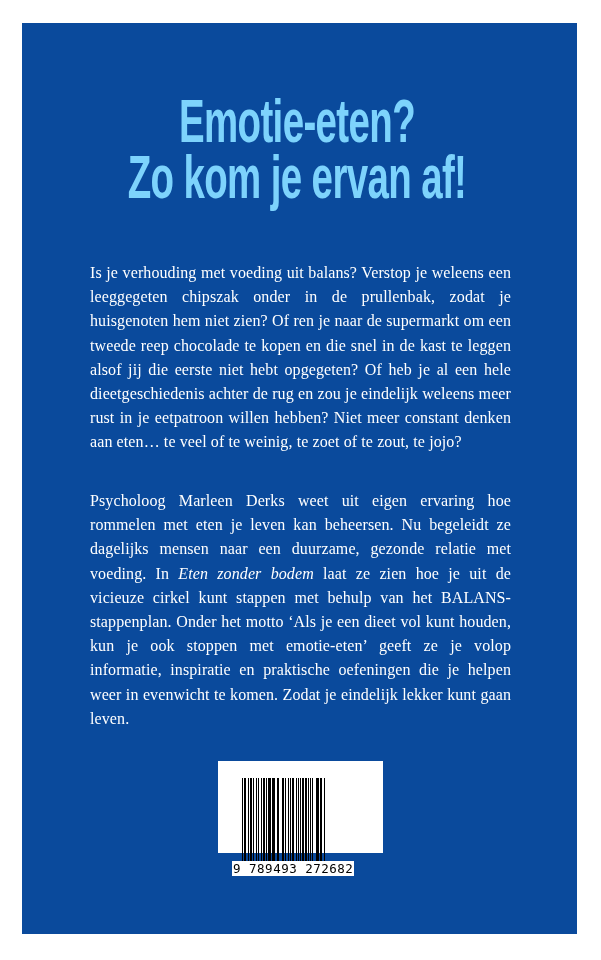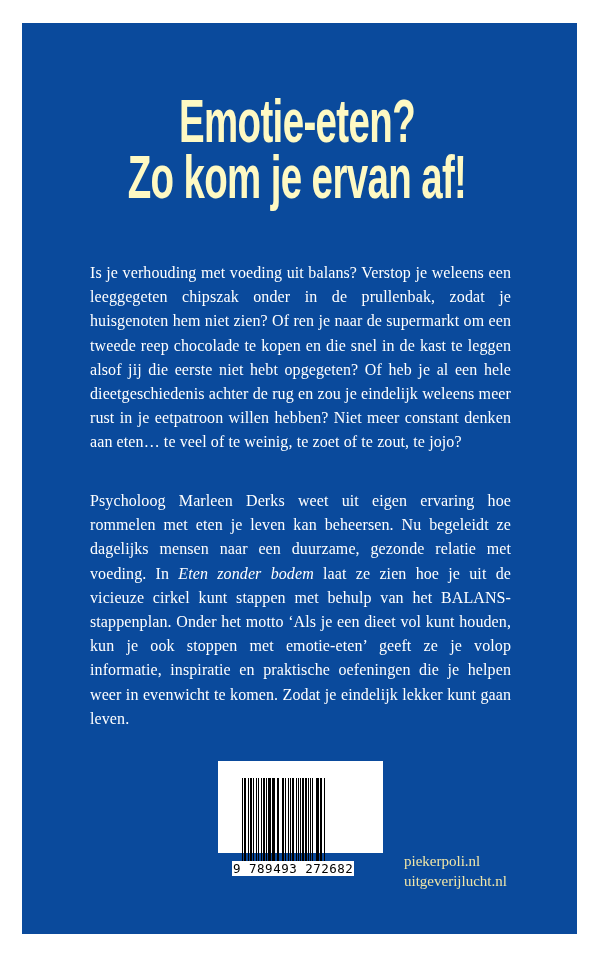--- a/index.html
+++ b/index.html
@@ -7,21 +7,21 @@
     width: 601px; height: 960px; background: #ffffff;
     position: relative; overflow: hidden;
     font-family: "DejaVu Serif", serif;
   }
   .cover {
     position: absolute; left: 22px; top: 23px; width: 555px; height: 911px;
     background: #0a4a9c;
   }
   .title {
     position: absolute; left: 0; right: 5px; top: 70px;
-    text-align: center; color: #fef9c3;
+    text-align: center; color: #7dd3fc;
     font-family: "Liberation Sans", sans-serif; font-weight: bold;
   }
   .title-line {
     display: block; font-size: 62px; line-height: 56px; letter-spacing: -1px;
     transform: scaleX(0.62); transform-origin: center;
   }
   .para {
     position: absolute; left: 68px; width: 421px;
     color: #ffffff; font-size: 14.2px; line-height: 24.2px;
     text-align: justify; hyphens: manual;
@@ -136,17 +136,13 @@
         <div class="bar" style="width: 0.85px;"></div>
         <div class="gap" style="width: 0.85px;"></div>
         <div class="bar" style="width: 0.85px;"></div>
         <div class="gap" style="width: 1.7px;"></div>
         <div class="bar guard" style="width: 0.85px;"></div>
         <div class="gap" style="width: 0.85px;"></div>
       </div>
     <div class="isbn"><span>9 789493 272682</span></div>
   </div>
 
-  <div class="links">
-    <div>piekerpoli.nl</div>
-    <div>uitgeverijlucht.nl</div>
-  </div>
 </div>
 
 </body></html>

